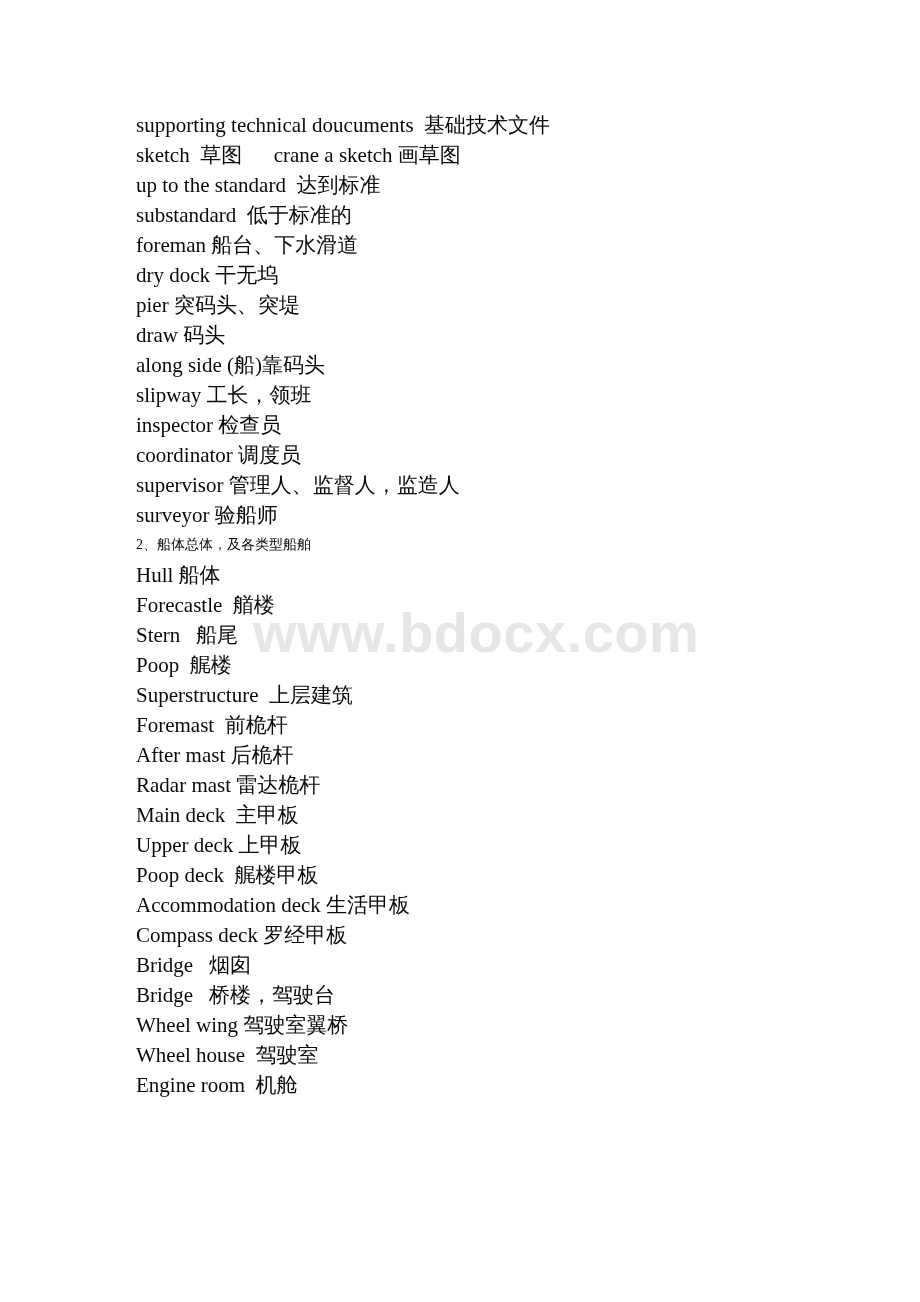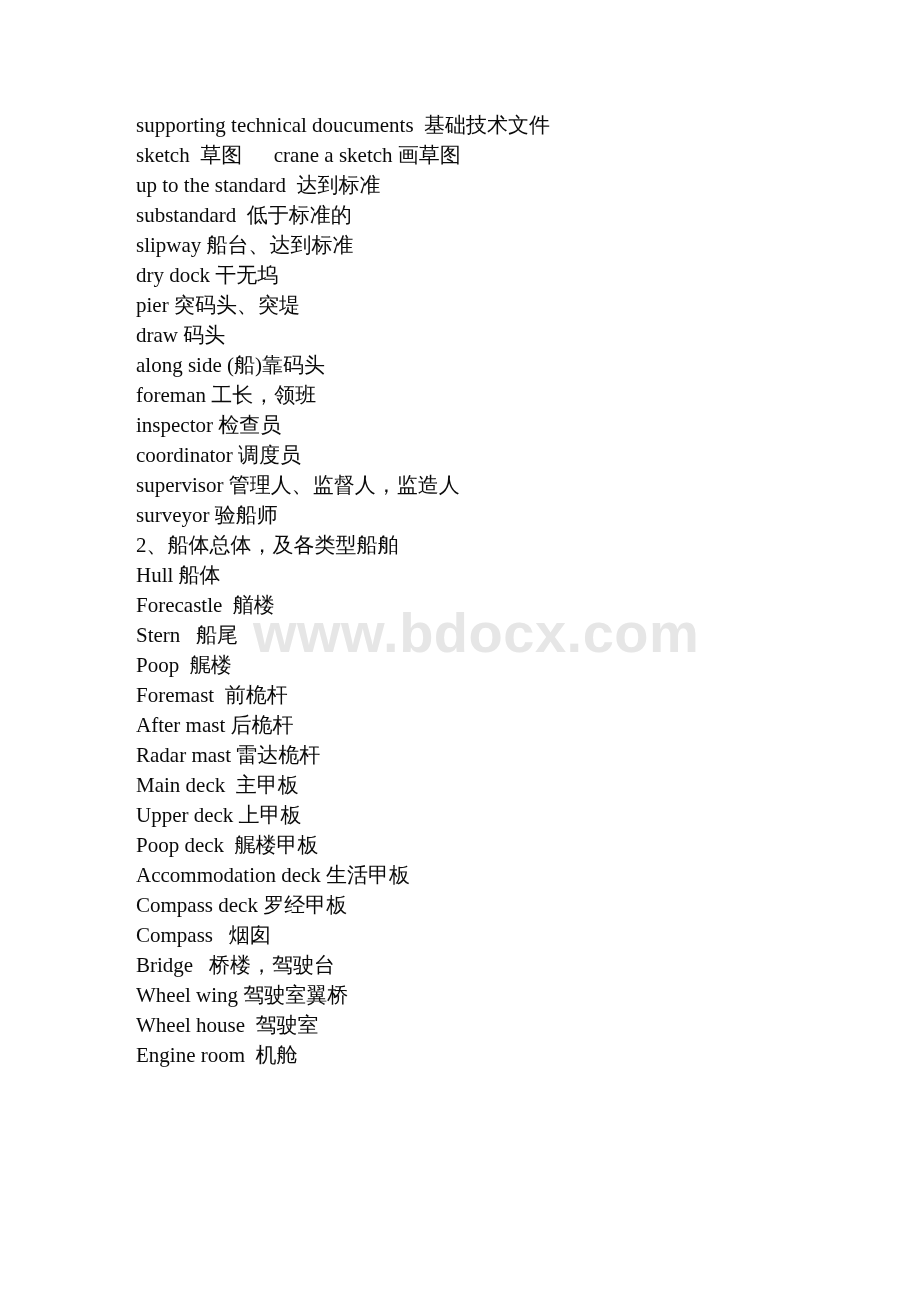--- a/index.html
+++ b/index.html
@@ -41,58 +41,59 @@
     margin-left: 28px;
   }
   .line {
     font-size: 21px;
     line-height: 30px;
     height: 30px;
     white-space: pre;
     color: #0a0a0a;
   }
   .line.cn-head {
-    font-size: 21px;
+    font-size: 14px;
   }
 </style>
 </head>
 <body>
 
 <div id="page">
 
   <div id="watermark">www.bdocx.com</div>
 
   <div id="content">
     <div class="line">supporting technical doucuments  基础技术文件</div>
     <div class="line">sketch  草图      crane a sketch 画草图</div>
     <div class="line">up to the standard  达到标准</div>
     <div class="line">substandard  低于标准的</div>
-    <div class="line">slipway 船台、达到标准</div>
+    <div class="line">foreman 船台、下水滑道</div>
     <div class="line">dry dock 干无坞</div>
     <div class="line">pier 突码头、突堤</div>
     <div class="line">draw 码头</div>
     <div class="line">along side (船)靠码头</div>
-    <div class="line">foreman 工长，领班</div>
+    <div class="line">slipway 工长，领班</div>
     <div class="line">inspector 检查员</div>
     <div class="line">coordinator 调度员</div>
     <div class="line">supervisor 管理人、监督人，监造人</div>
     <div class="line">surveyor 验船师</div>
     <div class="line cn-head">2、船体总体，及各类型船舶</div>
     <div class="line">Hull 船体</div>
     <div class="line">Forecastle  艏楼</div>
     <div class="line">Stern   船尾</div>
     <div class="line">Poop  艉楼</div>
+    <div class="line">Superstructure  上层建筑</div>
     <div class="line">Foremast  前桅杆</div>
     <div class="line">After mast 后桅杆</div>
     <div class="line">Radar mast 雷达桅杆</div>
     <div class="line">Main deck  主甲板</div>
     <div class="line">Upper deck 上甲板</div>
     <div class="line">Poop deck  艉楼甲板</div>
     <div class="line">Accommodation deck 生活甲板</div>
     <div class="line">Compass deck 罗经甲板</div>
-    <div class="line">Compass   烟囱</div>
+    <div class="line">Bridge   烟囱</div>
     <div class="line">Bridge   桥楼，驾驶台</div>
     <div class="line">Wheel wing 驾驶室翼桥</div>
     <div class="line">Wheel house  驾驶室</div>
     <div class="line">Engine room  机舱</div>
   </div>
 
 </div>
 
 </body></html>

